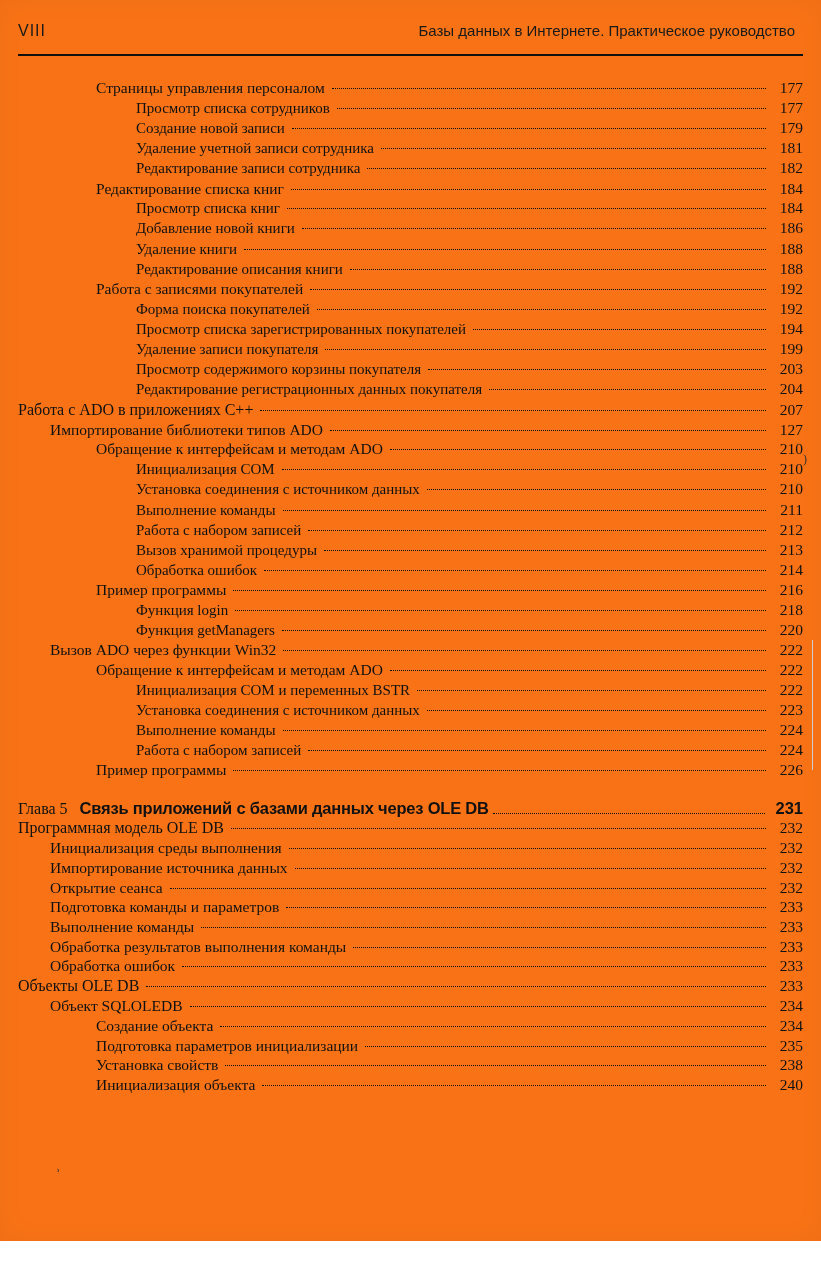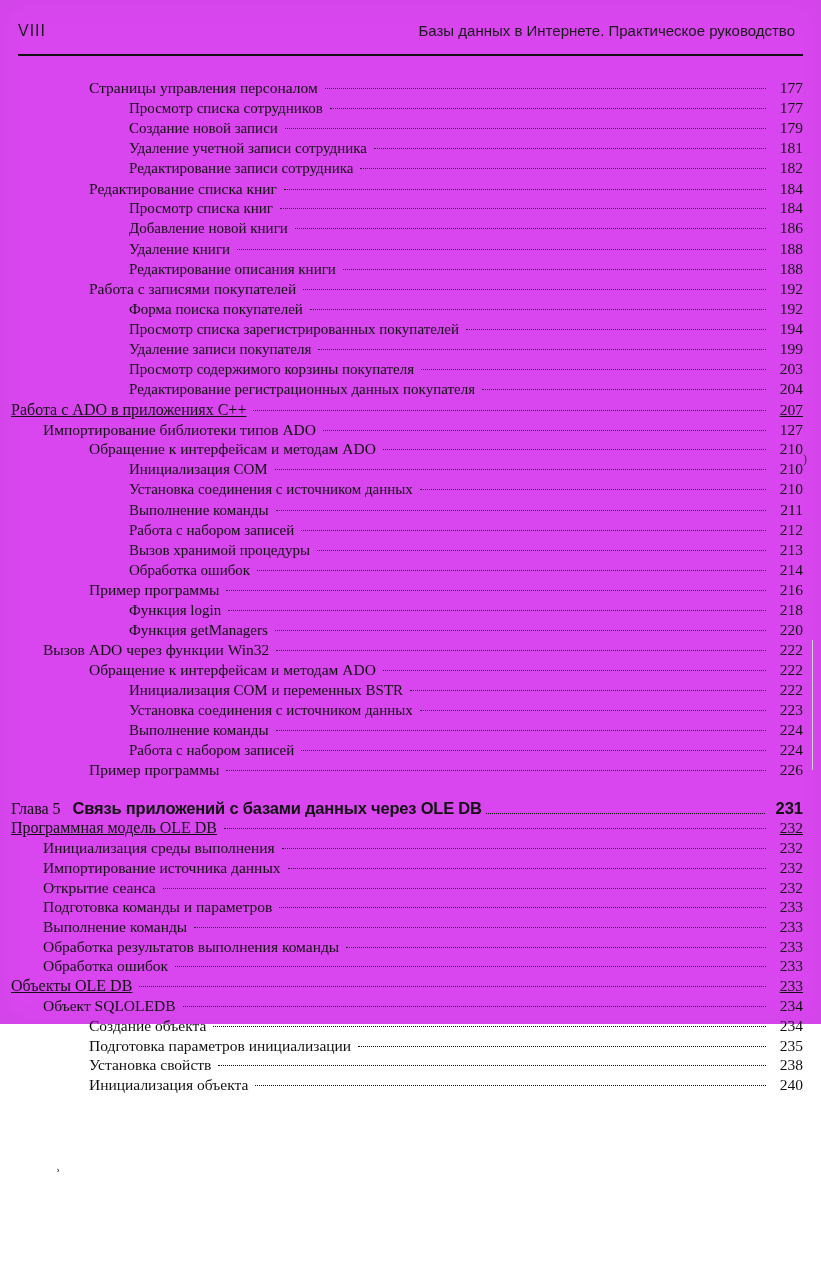--- a/index.html
+++ b/index.html
@@ -12,22 +12,22 @@
     height: 1282px;
     font-family: "Liberation Serif", serif;
     color: #111;
     position: relative;
     overflow: hidden;
   }
   .page {
     position: absolute;
     left: 0; top: 0;
     width: 821px;
-    height: 1024px;
-    background: #d946ef;
+    height: 1241px;
+    background: #f97316;
   }
   
   .page:before {
     content: "";
     position: absolute;
     left: 0; top: 0; right: 0; bottom: 0;
     box-shadow: inset 0 0 28px rgba(0,0,0,0.045);
     pointer-events: none;
   }
 
@@ -56,21 +56,21 @@
     position: absolute;
     left: 18px;
     right: 18px;
     top: 54px;
     height: 2px;
     background: #111;
   }
 
   .toc {
     position: absolute;
-    left: 11px;
+    left: 18px;
     right: 18px;
     top: 78px;
   }
 
   .row {
     display: flex;
     align-items: baseline;
     font-size: 15.5px;
     line-height: 1.0;
     padding: 2.1px 0;
@@ -89,21 +89,21 @@
     min-width: 10px;
   }
   .row .page-num {
     flex: 0 0 auto;
     width: 34px;
     text-align: right;
     font-size: 15.5px;
   }
 
   
-  .lvl0 { padding-left: 0px; text-decoration: underline; }
+  .lvl0 { padding-left: 0px; }
   .lvl1 { padding-left: 32px; }
   .lvl2 { padding-left: 78px; }
   .lvl3 { padding-left: 118px; }
 
   .lvl0 .label { font-size: 16px; }
   .lvl1 .label { font-size: 15.5px; }
   .lvl2 .label { font-size: 15.5px; }
   .lvl3 .label { font-size: 15px; }
 
   

